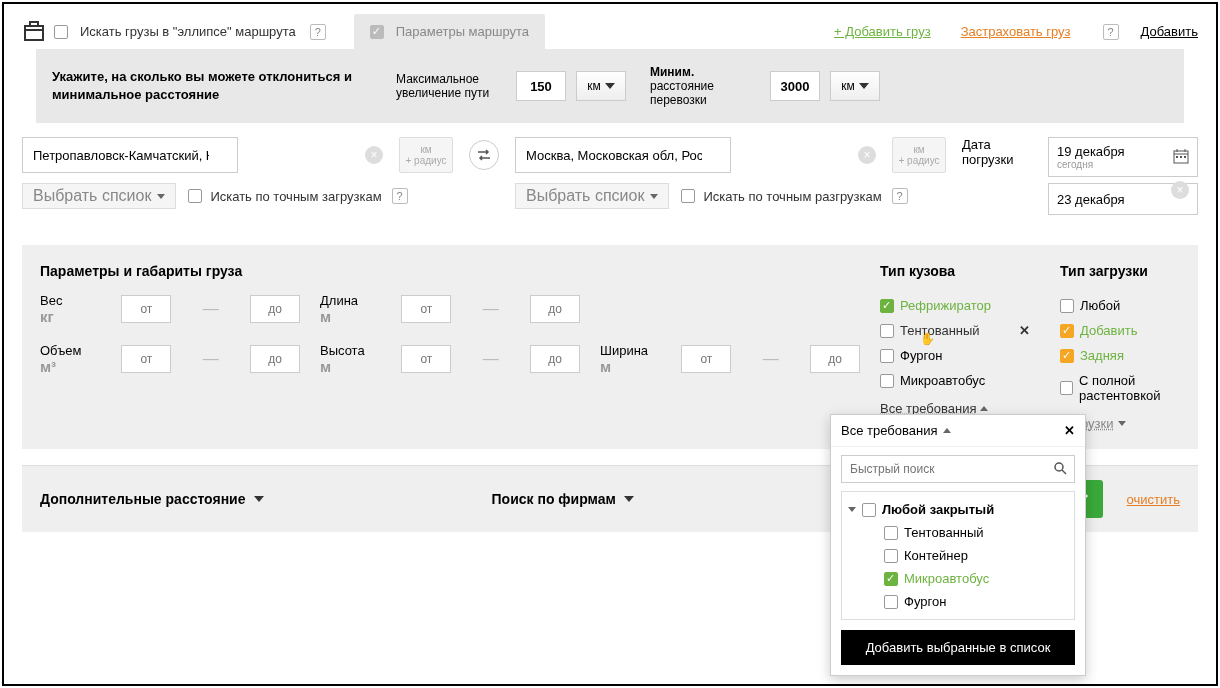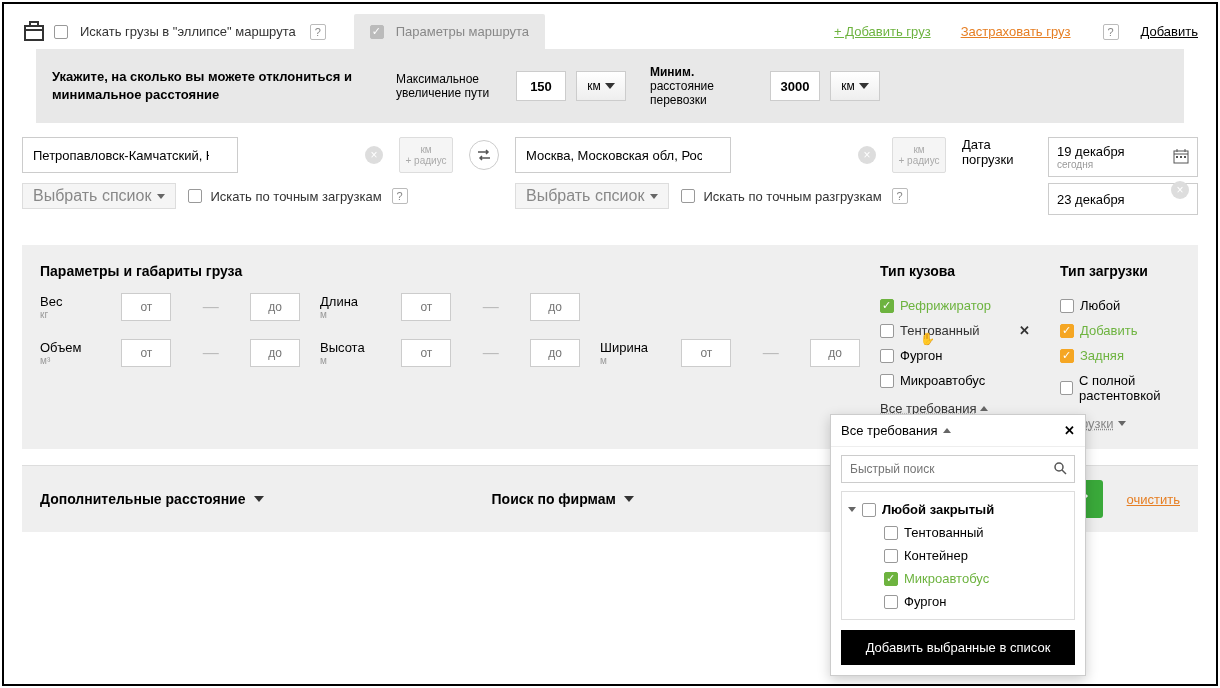--- a/index.html
+++ b/index.html
@@ -47,21 +47,21 @@
 .date-box { border: 1px solid #ccc; background: #fff; padding: 6px 8px; display: flex; justify-content: space-between; align-items: center; font-size: 13px; }
 .date-box .sub { font-size: 10px; color: #999; display: block; }
 .cal-icon { color: #555; }
 
 .params-section { background: #efefef; margin: 16px 18px; padding: 18px; display: flex; gap: 20px; position: relative; }
 .params-left { flex: 1; }
 .section-title { font-size: 14px; font-weight: bold; margin-bottom: 14px; }
 .dim-grid { display: grid; grid-template-columns: 260px 260px 260px; gap: 18px 20px; }
 .dim-field { display: flex; align-items: center; gap: 8px; justify-content: space-between; }
 .dim-label { width: 50px; font-size: 13px; }
-.dim-label .unit { font-size: 10px; color: #999; display: block; }
+.dim-label .unit { font-size: 15px; color: #999; display: block; font-weight: bold; }
 .dim-input { width: 50px; height: 28px; border: 1px solid #ccc; text-align: center; font-size: 12px; color: #999; background: #fff; }
 .dash { color: #bbb; }
 .params-right { display: flex; gap: 30px; }
 .type-col { min-width: 150px; }
 .type-item { display: flex; align-items: center; gap: 6px; font-size: 13px; padding: 5px 0; position: relative; }
 .type-item.active { color: #6db33f; }
 .type-item.hover { color: #333; }
 .type-item .remove-x { margin-left: auto; font-weight: bold; cursor: pointer; }
 .cursor-icon { position: absolute; left: 40px; top: 14px; font-size: 12px; }
 .expand-link { color: #333; font-size: 13px; text-decoration: underline dotted; display: flex; align-items: center; gap: 4px; margin-top: 8px; cursor: pointer; }

